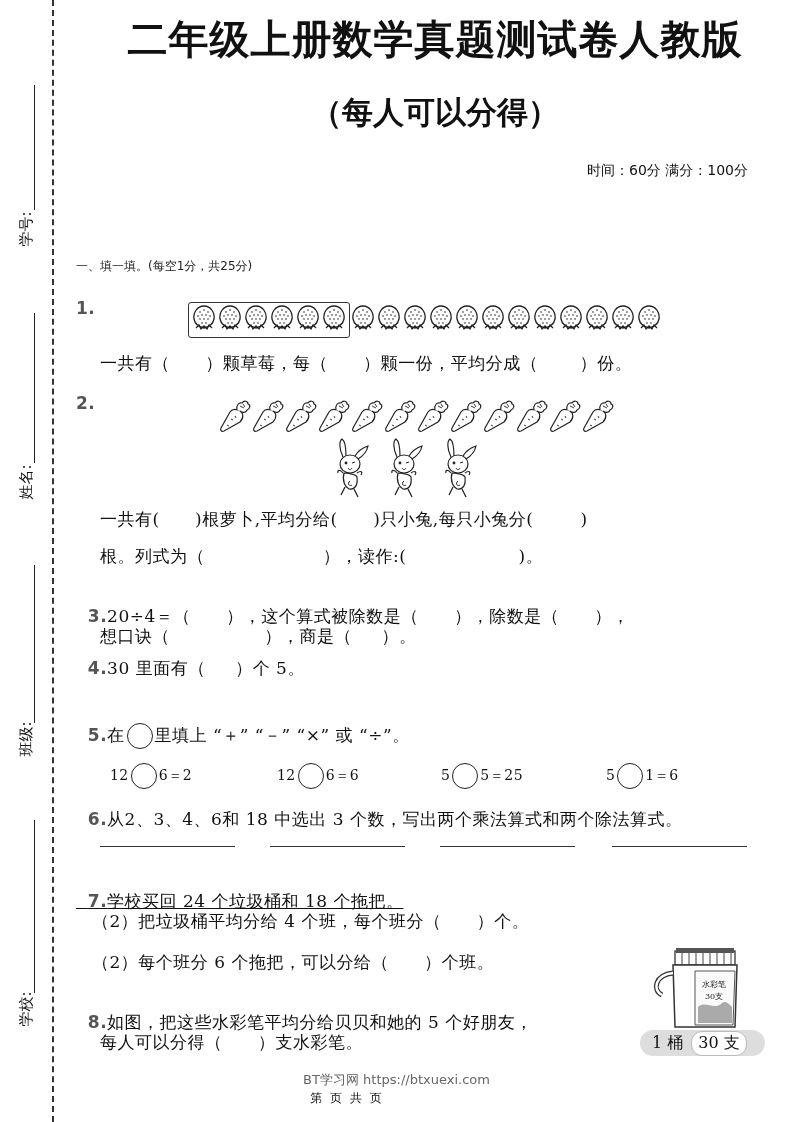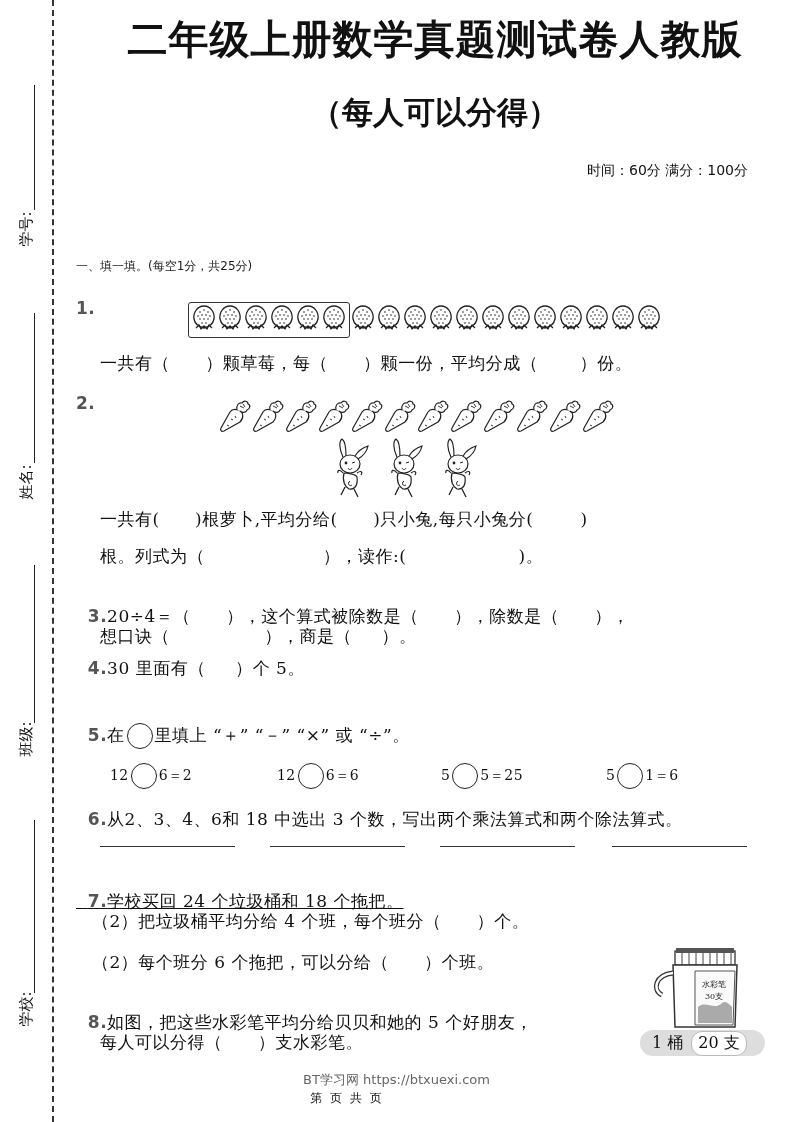--- a/index.html
+++ b/index.html
@@ -574,17 +574,17 @@
   <path d="M33 20 L97 20 L95 82 L35 82 Z" fill="#fff" stroke="#333" stroke-width="1.5"></path>
   <path d="M33 28 C15 30, 12 45, 22 50" fill="none" stroke="#333" stroke-width="5"></path>
   <path d="M33 28 C15 30, 12 45, 22 50" fill="none" stroke="#fff" stroke-width="2.5"></path>
   <path d="M55 26 L95 26 L93 80 L55 80 Z" fill="#fafafa" stroke="#555" stroke-width="1"></path>
   <path d="M58 62 C66 55, 74 66, 82 58 C86 55, 90 60, 92 62 L92 78 L58 78 Z" fill="#888" opacity="0.7"></path>
   <text x="74" y="42" font-size="8" text-anchor="middle" fill="#222">水彩笔</text>
   <text x="74" y="54" font-size="8" text-anchor="middle" fill="#222">30支</text>
 </svg>
 <div class="bucket-tag">
   <span>1 桶</span>
-  <span class="pill">20 支</span>
+  <span class="pill">30 支</span>
 </div>
 
 <div class="footer1">BT学习网 https://btxuexi.com</div>
 <div class="footer2">第 页 共 页</div>
 
 </body></html>

